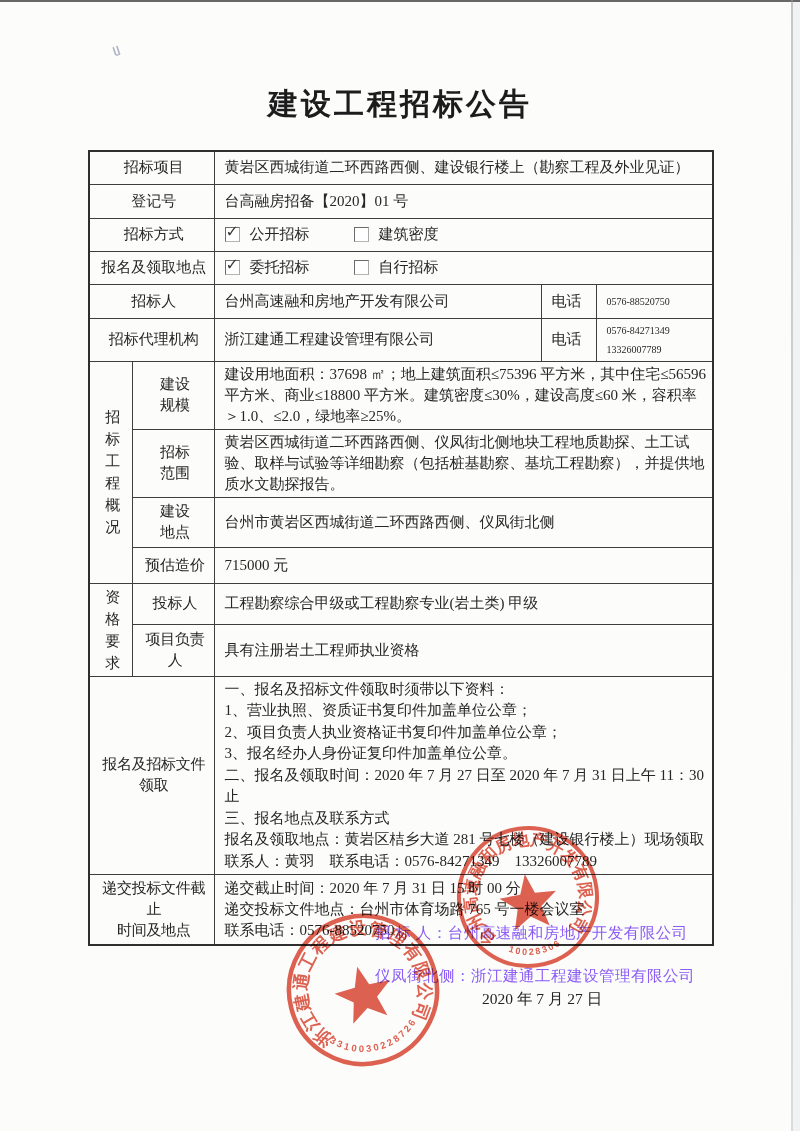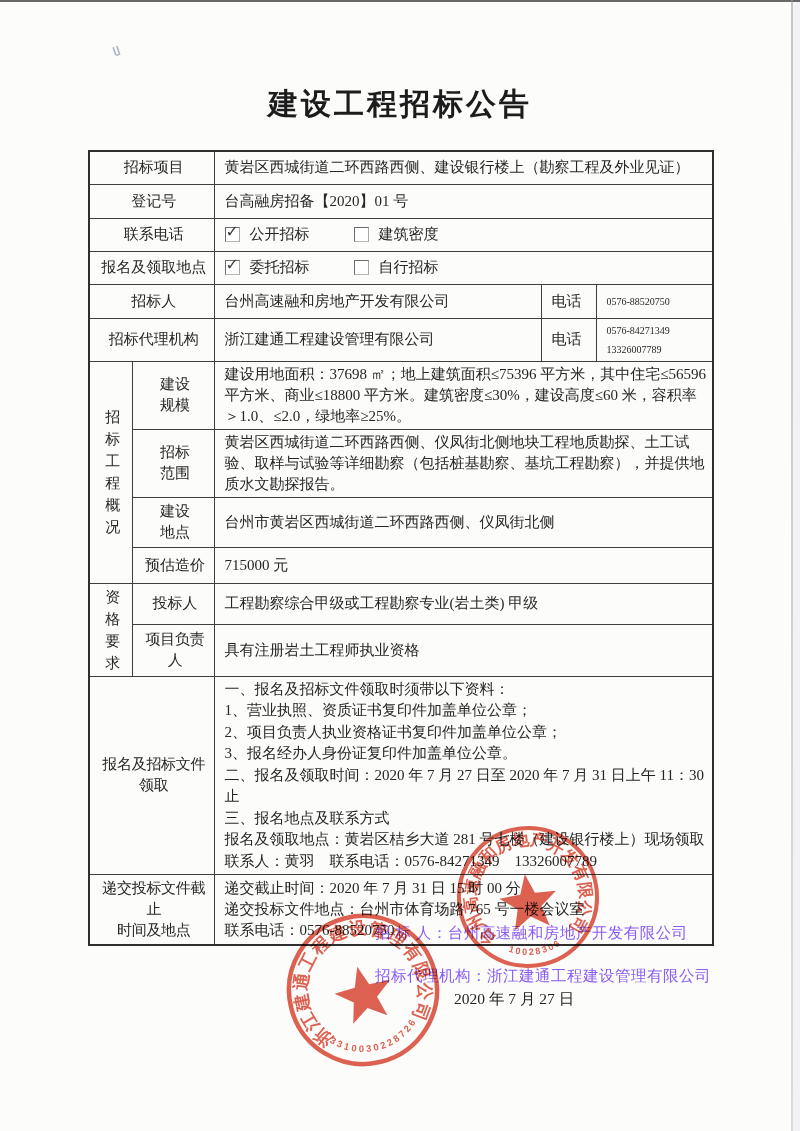--- a/index.html
+++ b/index.html
@@ -50,21 +50,21 @@
   }
   .cb .tick{
     position:absolute;left:0px;top:-7px;font-size:16px;font-weight:700;color:#3a3a3a;
     font-family:"DejaVu Sans",sans-serif;
   }
   .cbgap{width:44px;flex:0 0 auto;}
   
   .sig-line{position:absolute;left:375px;font-size:15.5px;color:#8b5cf6;letter-spacing:.5px;white-space:nowrap;}
   .sig-tenderee{top:923px;}
   .sig-agency{top:966px;}
-  .sig-date{position:absolute;left:454px;top:989px;font-size:15.5px;color:#242424;}
+  .sig-date{position:absolute;left:482px;top:989px;font-size:15.5px;color:#242424;}
   
   .seal{position:absolute;mix-blend-mode:multiply;opacity:.84;}
   .seal-tenderee{left:443px;top:812px;width:170px;height:170px;transform:rotate(-8deg);}
   .seal-agency{left:272px;top:899px;width:182px;height:182px;transform:rotate(-14deg);}
   .seal text{font-family:"Liberation Sans","DejaVu Sans",sans-serif;font-weight:700;}
 </style>
 </head>
 <body>
 
 <div class="scan-margin-right"></div>
@@ -88,21 +88,21 @@
     <td colspan="2" class="lbl">招标项目</td>
     <td colspan="3" class="val">黄岩区西城街道二环西路西侧、建设银行楼上（勘察工程及外业见证）</td>
   </tr>
 
   <tr style="height:34px">
     <td colspan="2" class="lbl">登记号</td>
     <td colspan="3" class="val">台高融房招备【2020】01 号</td>
   </tr>
 
   <tr style="height:33px">
-    <td colspan="2" class="lbl">联系电话</td>
+    <td colspan="2" class="lbl">招标方式</td>
     <td colspan="3">
       <div class="cbrow">
         <span class="cb">
               <span class="tick">✓</span>
             </span>
         <span>公开招标</span>
         <span class="cbgap"></span>
         <span class="cb"></span>
         <span>建筑密度</span>
       </div>
@@ -191,21 +191,21 @@
     <td colspan="2" class="lbl tight">递交投标文件截止
 时间及地点</td>
     <td colspan="3" class="val">递交截止时间：2020 年 7 月 31 日 15 时 00 分
 递交投标文件地点：台州市体育场路 765 号一楼会议室
 联系电话：0576-88520750</td>
   </tr>
 </tbody>
   </table>
 
 <div class="sig-line sig-tenderee">招 标 人：台州高速融和房地产开发有限公司</div>
-<div class="sig-line sig-agency">招标代理机构：浙江建通工程建设管理有限公司</div>
+<div class="sig-line sig-agency">仪凤街北侧：浙江建通工程建设管理有限公司</div>
 <div class="sig-date">2020 年 7 月 27 日</div>
 
 <svg class="seal seal-tenderee" viewBox="0 0 170 170">
   <defs>
     <path id="arcT" d="M 48.2 121.8 A 52 52 0 1 1 121.8 121.8"></path>
     <path id="arcTnum" d="M 34.8 114 A 58 58 0 0 0 135.2 114"></path>
   </defs>
   <circle cx="85" cy="85" r="69" fill="none" stroke="#da4330" stroke-width="4"></circle>
   <text fill="#da4330" font-size="16.5">
     <textPath href="#arcT" textLength="246">台州高速融和房地产开发有限公司</textPath>

